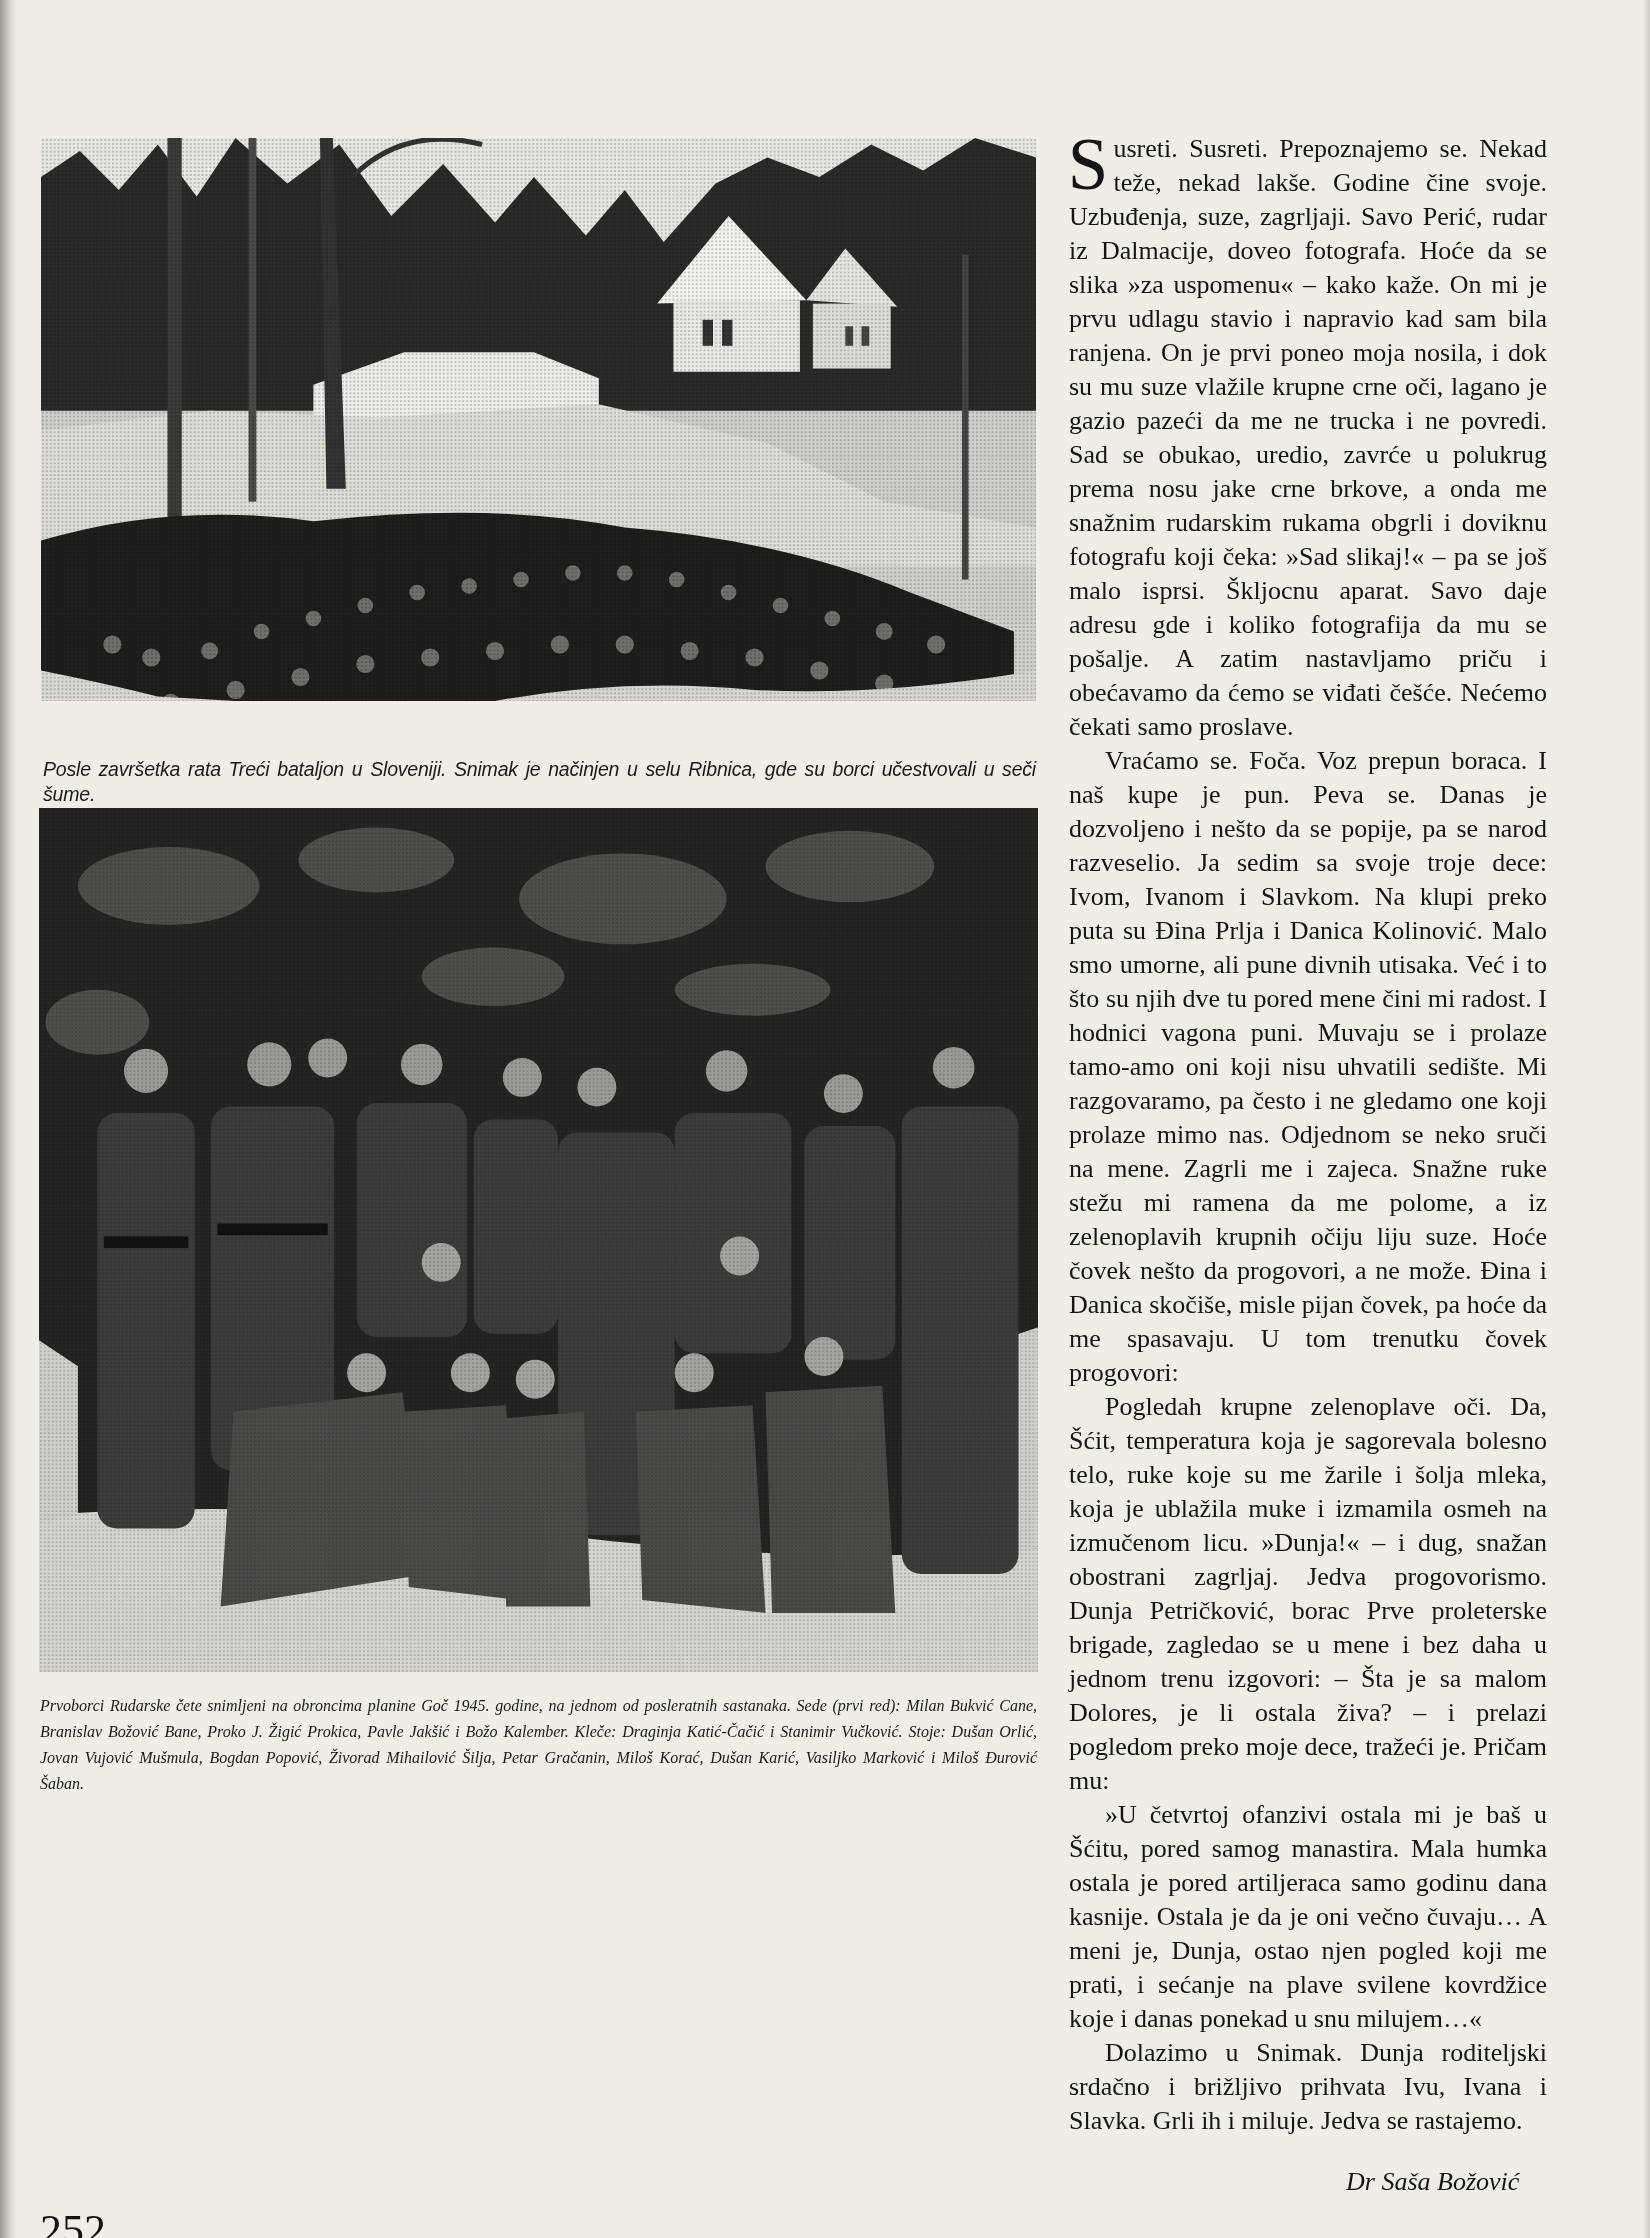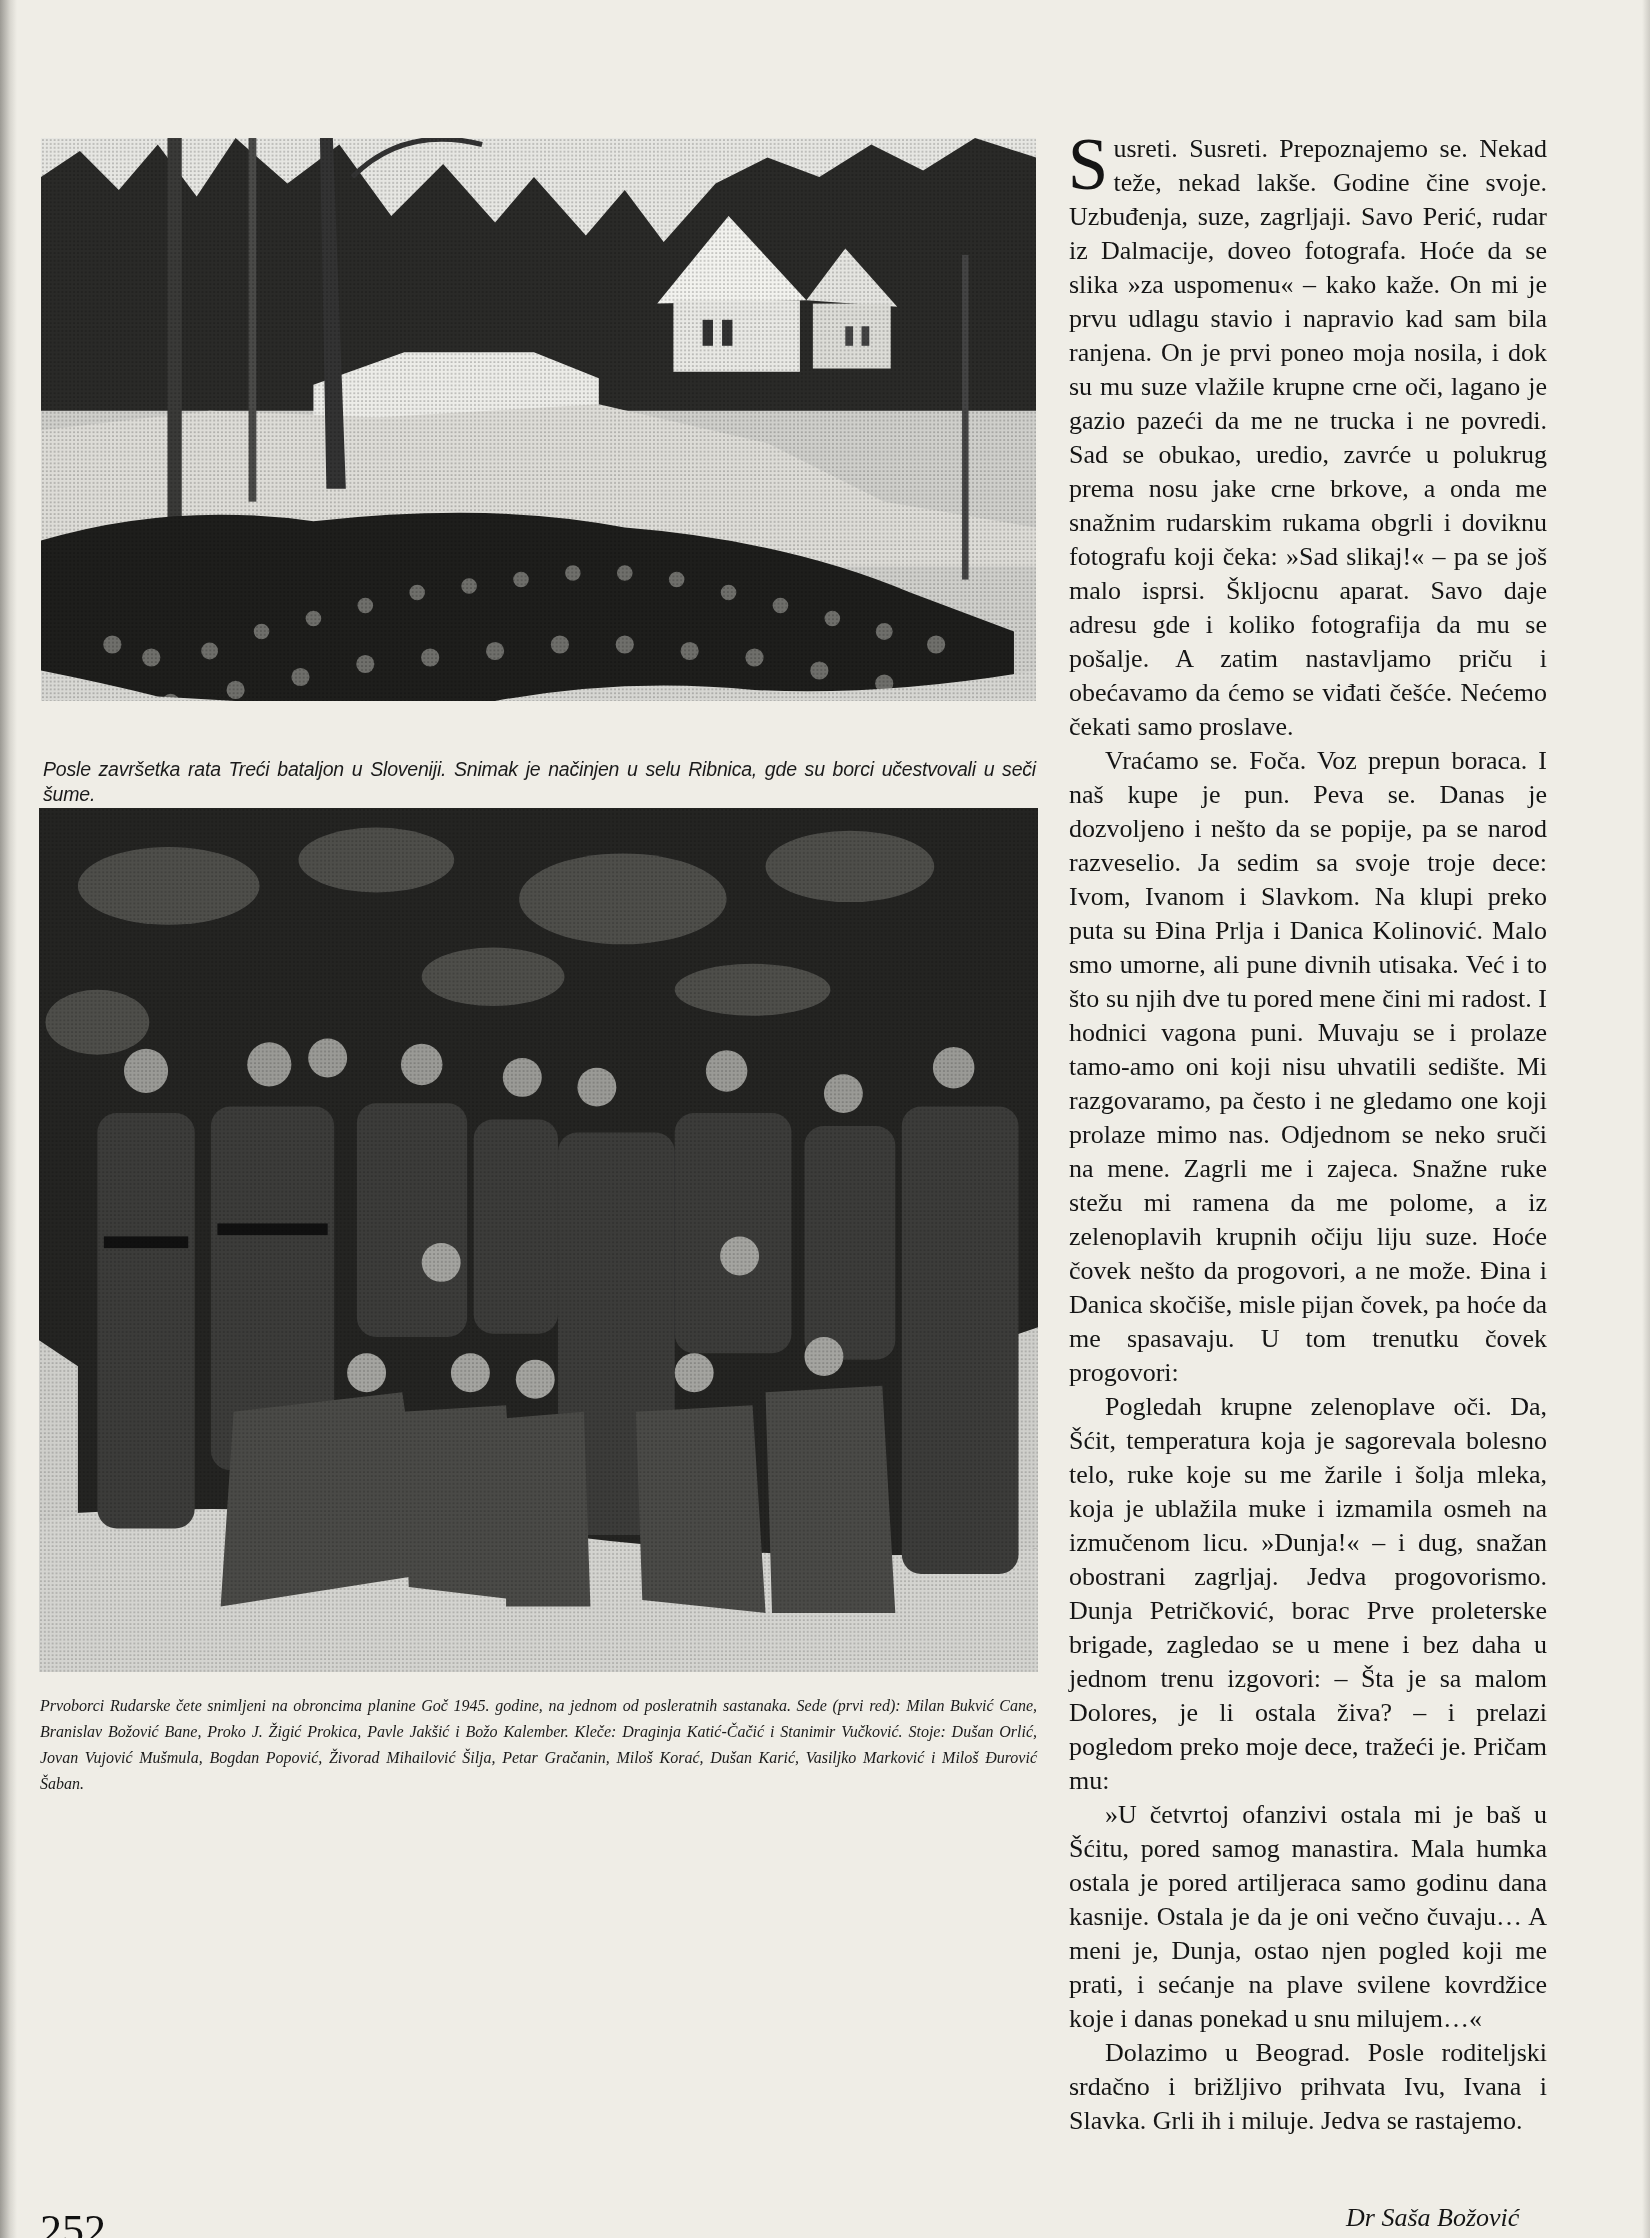--- a/index.html
+++ b/index.html
@@ -41,21 +41,20 @@
   .text-column p { margin: 0; }
   .text-column p.indent { text-indent: 36px; }
   .text-column p.first { text-indent: 0; }
   .dropcap {
     float: left; font-size: 73px; line-height: 57px; margin: 3.9px 5.2px -3.9px -1.3px;
     font-family: "Liberation Serif", serif;
   }
   .signature {
     position: absolute; left: 1346px; top: 2167px; font-style: italic; font-size: 26px;
     font-family: "Liberation Serif", serif;
-    margin-top: 36px;
   }
   .page-number {
     position: absolute; left: 40px; top: 2209px; font-size: 44px; line-height: 44px;
     font-family: "Liberation Serif", serif; color: #111;
   }
 </style>
 </head>
 <body>
 
 <div class="page-shadow-left"></div>
@@ -217,19 +216,19 @@
   </svg>
 </div>
 
 <div class="caption" id="caption-2">Prvoborci Rudarske čete snimljeni na obroncima planine Goč 1945. godine, na jednom od posleratnih sastanaka. Sede (prvi red): Milan Bukvić Cane, Branislav Božović Bane, Proko J. Žigić Prokica, Pavle Jakšić i Božo Kalember. Kleče: Draginja Katić-Čačić i Stanimir Vučković. Stoje: Dušan Orlić, Jovan Vujović Mušmula, Bogdan Popović, Živorad Mihailović Šilja, Petar Gračanin, Miloš Korać, Dušan Karić, Vasiljko Marković i Miloš Đurović Šaban.</div>
 
 <div class="text-column">
   <p class="first"><span class="dropcap">S</span><span>usreti. Susreti. Prepoznajemo se. Nekad teže, nekad lakše. Godine čine svoje. Uzbuđenja, suze, zagrljaji. Savo Perić, rudar iz Dalmacije, doveo fotografa. Hoće da se slika »za uspomenu« – kako kaže. On mi je prvu udlagu stavio i napravio kad sam bila ranjena. On je prvi poneo moja nosila, i dok su mu suze vlažile krupne crne oči, lagano je gazio pazeći da me ne trucka i ne povredi. Sad se obukao, uredio, zavrće u polukrug prema nosu jake crne brkove, a onda me snažnim rudarskim rukama obgrli i doviknu fotografu koji čeka: »Sad slikaj!« – pa se još malo isprsi. Škljocnu aparat. Savo daje adresu gde i koliko fotografija da mu se pošalje. A zatim nastavljamo priču i obećavamo da ćemo se viđati češće. Nećemo čekati samo proslave.</span></p>
   <p class="indent">Vraćamo se. Foča. Voz prepun boraca. I naš kupe je pun. Peva se. Danas je dozvoljeno i nešto da se popije, pa se narod razveselio. Ja sedim sa svoje troje dece: Ivom, Ivanom i Slavkom. Na klupi preko puta su Đina Prlja i Danica Kolinović. Malo smo umorne, ali pune divnih utisaka. Već i to što su njih dve tu pored mene čini mi radost. I hodnici vagona puni. Muvaju se i prolaze tamo-amo oni koji nisu uhvatili sedište. Mi razgovaramo, pa često i ne gledamo one koji prolaze mimo nas. Odjednom se neko sruči na mene. Zagrli me i zajeca. Snažne ruke stežu mi ramena da me polome, a iz zelenoplavih krupnih očiju liju suze. Hoće čovek nešto da progovori, a ne može. Đina i Danica skočiše, misle pijan čovek, pa hoće da me spasavaju. U tom trenutku čovek progovori:</p>
   <p class="indent">Pogledah krupne zelenoplave oči. Da, Šćit, temperatura koja je sagorevala bolesno telo, ruke koje su me žarile i šolja mleka, koja je ublažila muke i izmamila osmeh na izmučenom licu. »Dunja!« – i dug, snažan obostrani zagrljaj. Jedva progovorismo. Dunja Petričković, borac Prve proleterske brigade, zagledao se u mene i bez daha u jednom trenu izgovori: – Šta je sa malom Dolores, je li ostala živa? – i prelazi pogledom preko moje dece, tražeći je. Pričam mu:</p>
   <p class="indent">»U četvrtoj ofanzivi ostala mi je baš u Šćitu, pored samog manastira. Mala humka ostala je pored artiljeraca samo godinu dana kasnije. Ostala je da je oni večno čuvaju… A meni je, Dunja, ostao njen pogled koji me prati, i sećanje na plave svilene kovrdžice koje i danas ponekad u snu milujem…«</p>
-  <p class="indent">Dolazimo u Beograd. Posle roditeljski srdačno i brižljivo prihvata Ivu, Ivana i Slavka. Grli ih i miluje. Jedva se rastajemo.</p>
+  <p class="indent">Dolazimo u Snimak. Dunja roditeljski srdačno i brižljivo prihvata Ivu, Ivana i Slavka. Grli ih i miluje. Jedva se rastajemo.</p>
 </div>
 
 <div class="signature">Dr Saša Božović</div>
 
 <div class="page-number">252</div>
 
 
 </body></html>

